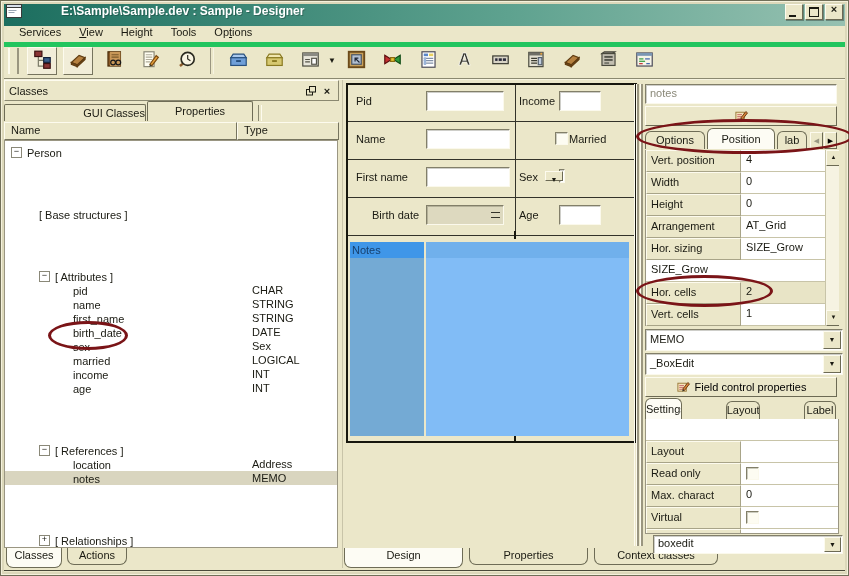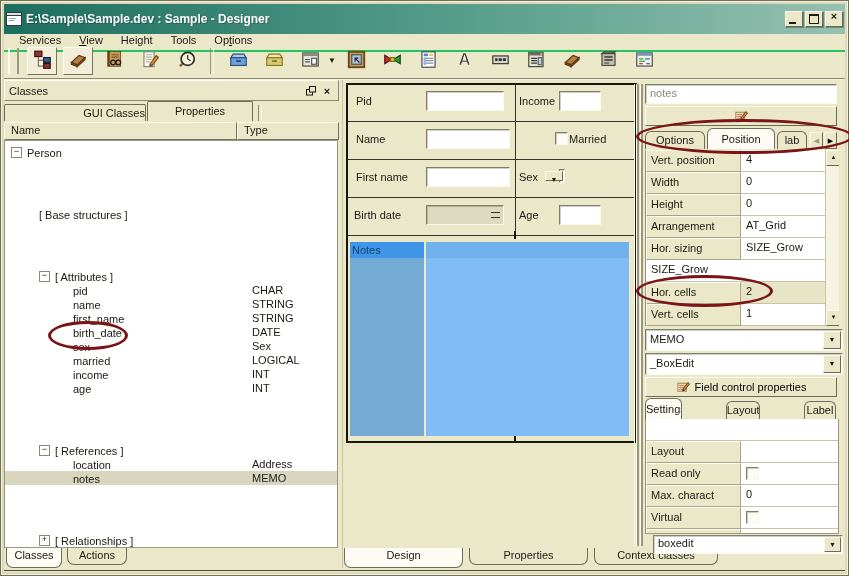--- a/index.html
+++ b/index.html
@@ -1,32 +1,32 @@
 <!DOCTYPE html>
 <html><head>
 <meta charset="utf-8">
 <style>
   html,body{margin:0;padding:0;background:#6b6b5e;}
   .screen{position:relative;width:849px;height:576px;background:#ebe7c9;
     font-family:"Liberation Sans",sans-serif;font-size:11px;color:#1a1a12;overflow:hidden;
     box-shadow:inset 0 0 0 1px #716f58, inset 0 0 0 2px #f4f1dc, inset 0 0 0 4px #dcd8ba;}
   
-  .titlebar{position:absolute;left:4px;top:4px;right:4px;height:30px;
-    background:linear-gradient(90deg,#1c6e5f,#5ea28f 60%,#96c1b1);display:flex;align-items:center;padding:0 2px;}
+  .titlebar{position:absolute;left:4px;top:4px;right:4px;height:22px;
+    background:linear-gradient(90deg,#1c6e5f,#5ea28f 60%,#96c1b1);display:flex;padding:0 2px;gap:35px;}
   .titlebar .title{color:#fff;font-weight:bold;font-size:12px;margin-left:4px;white-space:nowrap;
     text-shadow:1px 1px 0 rgba(0,0,0,.25);flex:1;overflow:hidden;}
   .appicon{width:16px;height:14px;display:inline-block;}
   .wbtns{display:flex;gap:2px;}
   .wbtn{width:16px;height:14px;position:relative;background:#ebe7c9;
     border:1px solid;border-color:#fdfbee #6c6a54 #6c6a54 #fdfbee;box-shadow:1px 1px 0 rgba(0,0,0,.3);}
   .wbtn .g-min{position:absolute;left:3px;bottom:2px;width:7px;height:2px;background:#1a1a12;}
   .wbtn .g-max{position:absolute;left:3px;top:2px;width:8px;height:7px;border:1px solid #1a1a12;border-top-width:2px;}
   .wbtn .g-close{position:absolute;left:0;top:-2px;width:100%;text-align:center;font-size:11px;font-weight:bold;color:#1a1a12;}
-  .menubar{position:absolute;left:4px;top:30px;right:4px;height:20px;display:flex;align-items:center;padding-left:6px;
-    border-bottom:2px solid #22c55e;}
+  .menubar{position:absolute;left:4px;top:22px;right:4px;height:20px;display:flex;align-items:center;padding-left:6px;
+    border-bottom:5px solid #22c55e;}
   .menu-item{padding:2px 9px;cursor:default;}
   .menu-item .u{text-decoration:underline;}
   .toolbar{position:absolute;left:4px;top:43px;right:4px;height:35px;display:flex;align-items:center;gap:6px;
     border-bottom:1px solid #8a8870;box-shadow:0 1px 0 #f6f3e0;padding-left:4px;}
   .tgrip{width:7px;height:26px;border-left:2px solid #fdfbee;border-right:2px solid #9a9680;margin-right:2px;}
   .tbtn{width:30px;height:28px;display:flex;align-items:center;justify-content:center;background:transparent;border:1px solid transparent;}
   .tbtn svg{width:19px;height:19px;}
   .tbtn.outlined{background:#f1edd8;border:1px solid;border-color:#fdfbee #76745e #76745e #fdfbee;}
   .tsep{width:2px;height:26px;border-left:1px solid #9a9680;border-right:1px solid #f6f3e0;margin:0 3px;}
   .tdrop{font-size:8px;color:#1a1a12;margin-left:-3px;}
@@ -346,21 +346,21 @@
       <span class="f-label" style="left:8px;top:48px">Name</span>
       <span class="f-input sunken" style="left:78px;top:44px;width:82px"></span>
       <span class="cb" style="position:absolute;left:207px;top:47px"></span>
       <span class="f-label" style="left:221px;top:48px">Married</span>
 
       <span class="f-label" style="left:8px;top:86px">First name</span>
       <span class="f-input sunken" style="left:78px;top:82px;width:82px"></span>
       <span class="f-label" style="left:171px;top:86px">Sex</span>
       <span class="f-input sunken combo" style="left:211px;top:82px;width:60px"><span class="ddbtn">▼</span></span>
 
-      <span class="f-label" style="left:6px;top:124px">Birth date</span>
+      <span class="f-label" style="left:24px;top:124px">Birth date</span>
       <span class="f-input sunken" style="left:78px;top:120px;width:76px;background:#ddd9bf">
           <span class="eqmark"></span>
         </span>
       <span class="f-label" style="left:171px;top:124px">Age</span>
       <span class="f-input sunken" style="left:211px;top:120px;width:40px"></span>
 
       <div class="n-left">
         <div class="n-head">Notes</div>
       </div>
       <div class="n-right">

